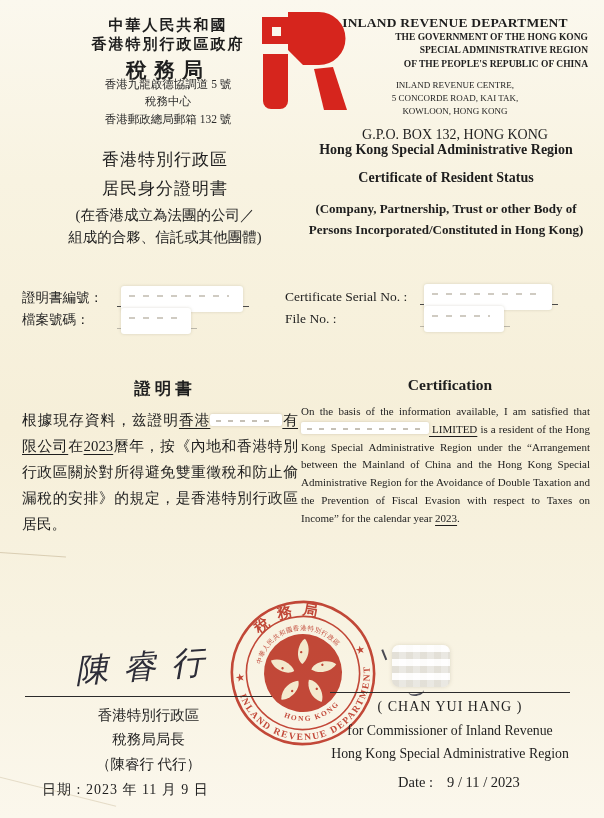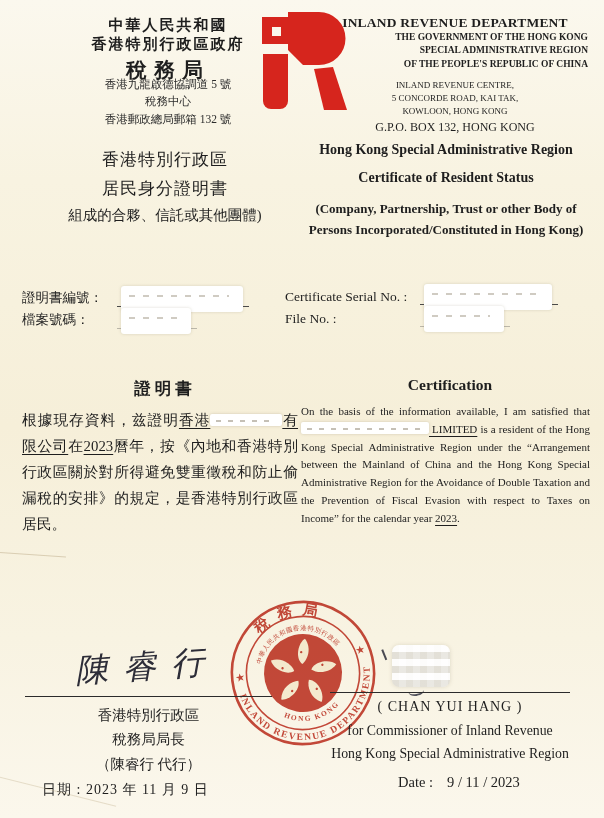--- a/index.html
+++ b/index.html
@@ -16,21 +16,21 @@
   
   .hdr-zh { left:48px; top:16px; width:240px; font-weight:bold; }
   .hdr-zh .l12 { font-size:15px; letter-spacing:2px; line-height:1.25; }
   .hdr-zh .l3  { font-size:21px; letter-spacing:7px; margin-top:2px; }
   .hdr-zh-addr { left:48px; top:76px; width:240px; font-size:11.5px; line-height:1.5; color:#2c2c2c; font-weight:normal; }
   .logo { left:257px; top:8px; width:94px; height:104px; }
   .hdr-en { left:322px; top:15px; width:266px; }
   .hdr-en .r1 { font-size:13.5px; font-weight:bold; letter-spacing:.2px; }
   .hdr-en .r2 { font-size:9.5px; font-weight:bold; line-height:1.4;text-align:right; }
   .hdr-en-addr { margin-top:8px; font-size:9px; line-height:1.45; }
-  .hdr-en-gpo  { margin-top:2px; font-size:12px; }
+  .hdr-en-gpo  { margin-top:9px; font-size:14px; }
 
   
   .title-zh { left:36px; top:146px; width:258px; }
   .title-zh .big   { font-size:17px; line-height:1.7; letter-spacing:1px; }
   .title-zh .small { font-size:14.5px; line-height:1.55; }
   .title-en { left:298px; top:142px; width:296px; font-weight:bold; }
   .title-en .t  { font-size:14px; margin-bottom:12px; }
   .title-en .ts { font-size:13px; line-height:1.65; margin-bottom:0; }
 
   
@@ -139,20 +139,21 @@
       <div>INLAND REVENUE CENTRE,</div>
       <div>5 CONCORDE ROAD, KAI TAK,</div>
       <div>KOWLOON, HONG KONG</div>
     </div>
     <div class="hdr-en-gpo">G.P.O. BOX 132, HONG KONG</div>
   </div>
 
   <div class="abs ctr title-zh">
     <div class="big">香港特別行政區</div>
     <div class="big">居民身分證明書</div>
+    <div class="small">(在香港成立為法團的公司／</div>
     <div class="small">組成的合夥、信託或其他團體)</div>
   </div>
   <div class="abs ctr title-en">
     <div class="t">Hong Kong Special Administrative Region</div>
     <div class="t">Certificate of Resident Status</div>
     <div class="ts">(Company, Partnership, Trust or other Body of</div>
     <div class="ts">Persons Incorporated/Constituted in Hong Kong)</div>
   </div>
 
   <div class="abs fld fld-zh">

